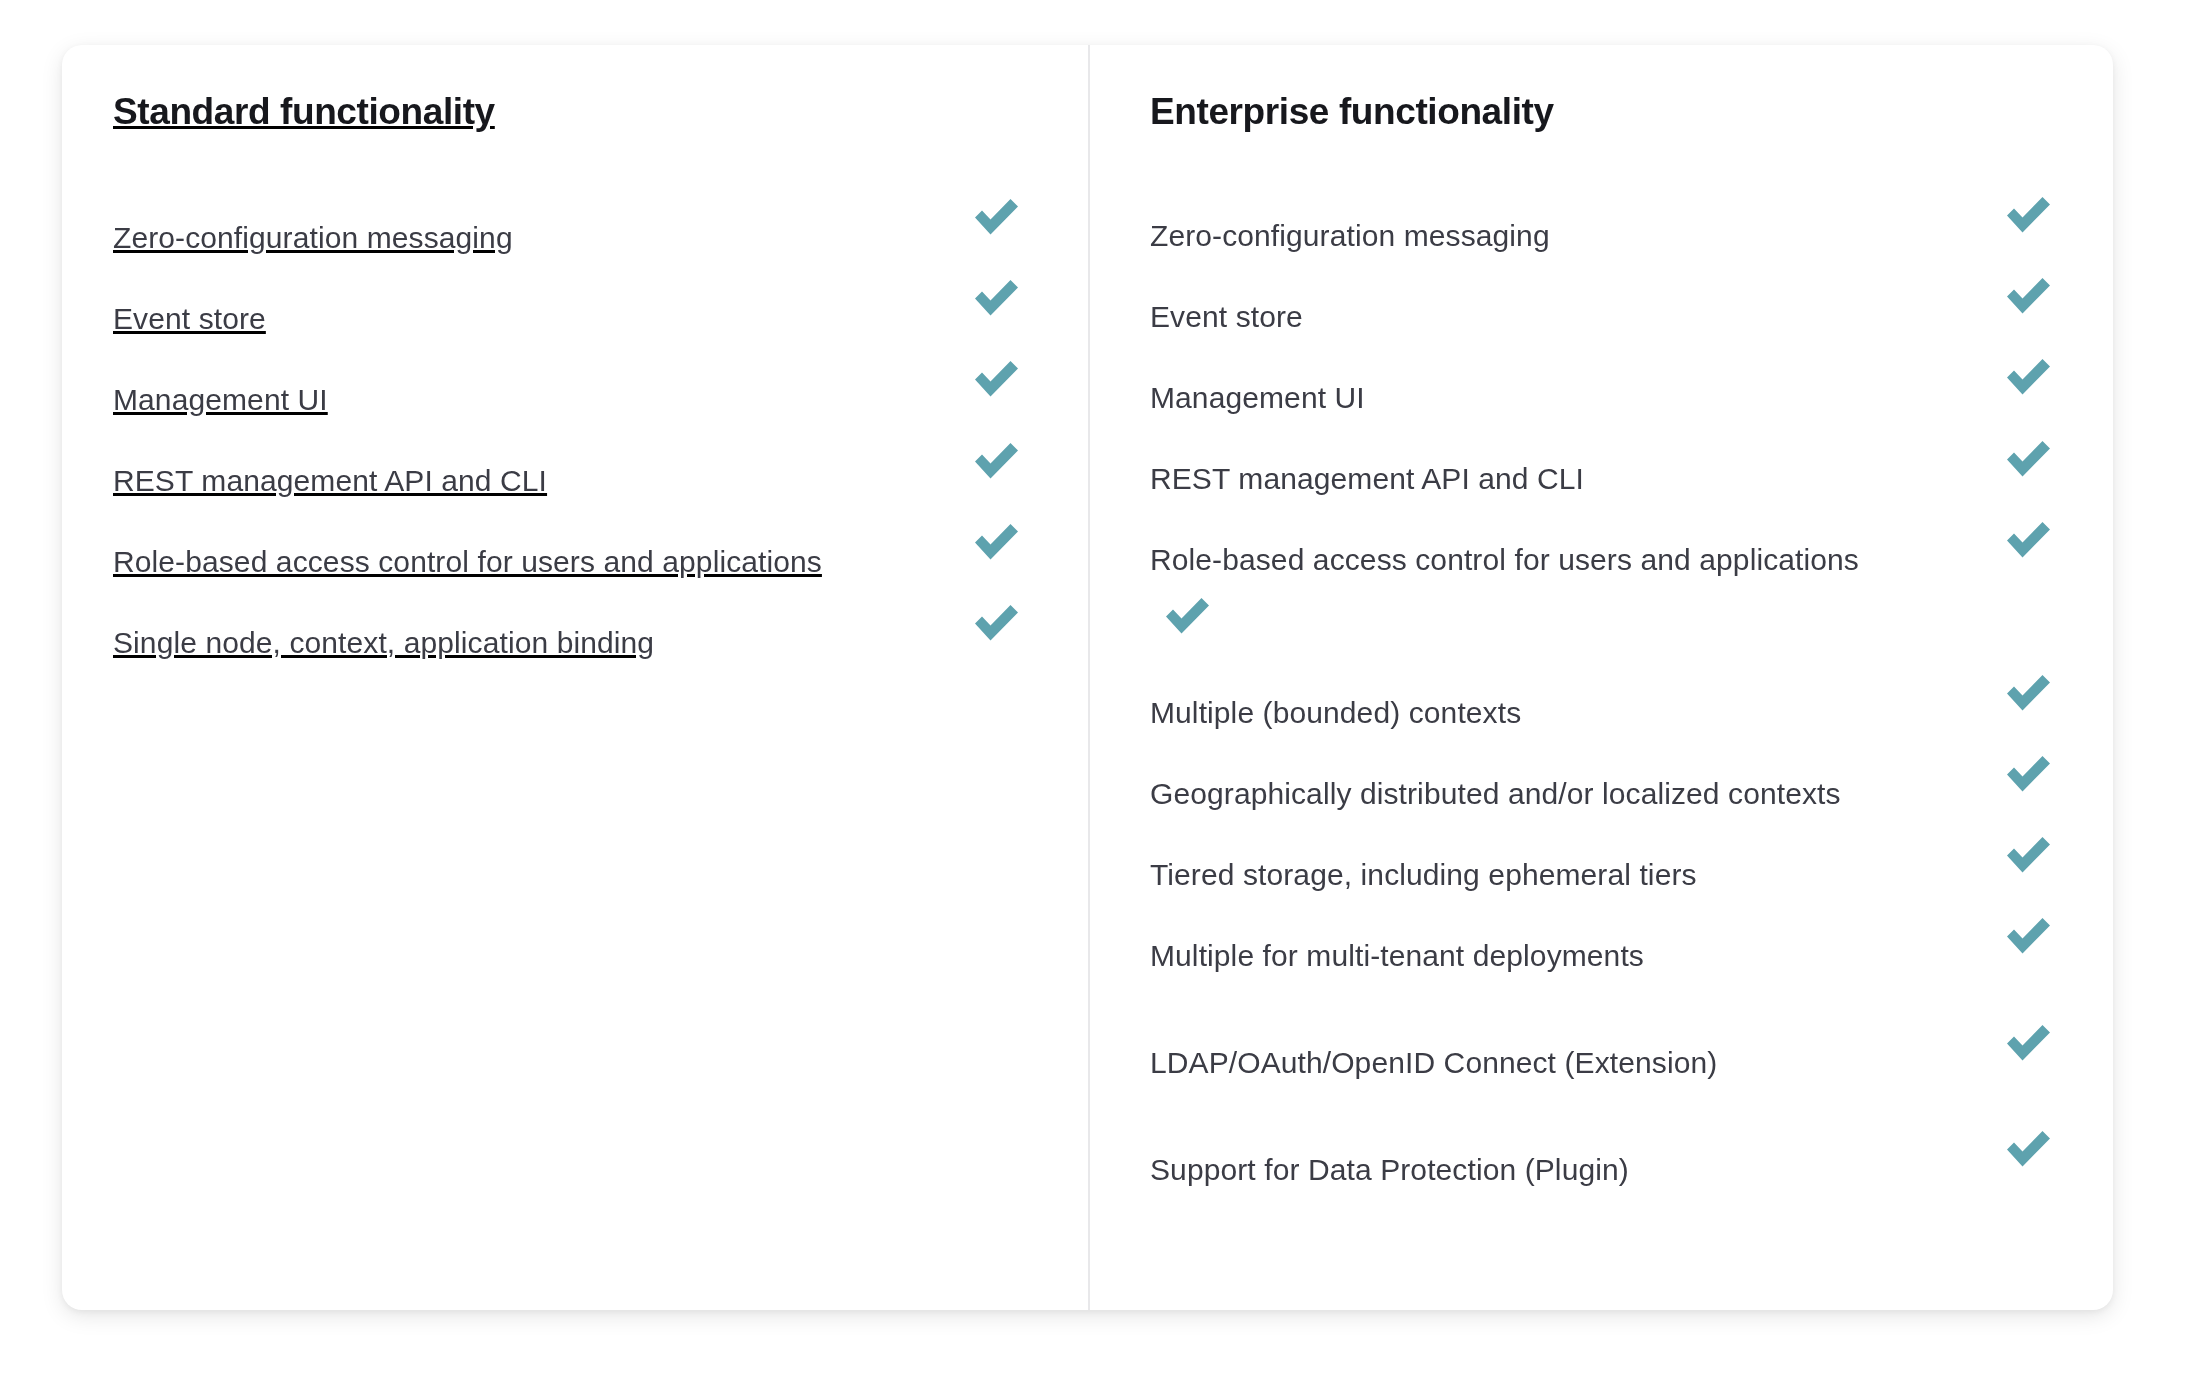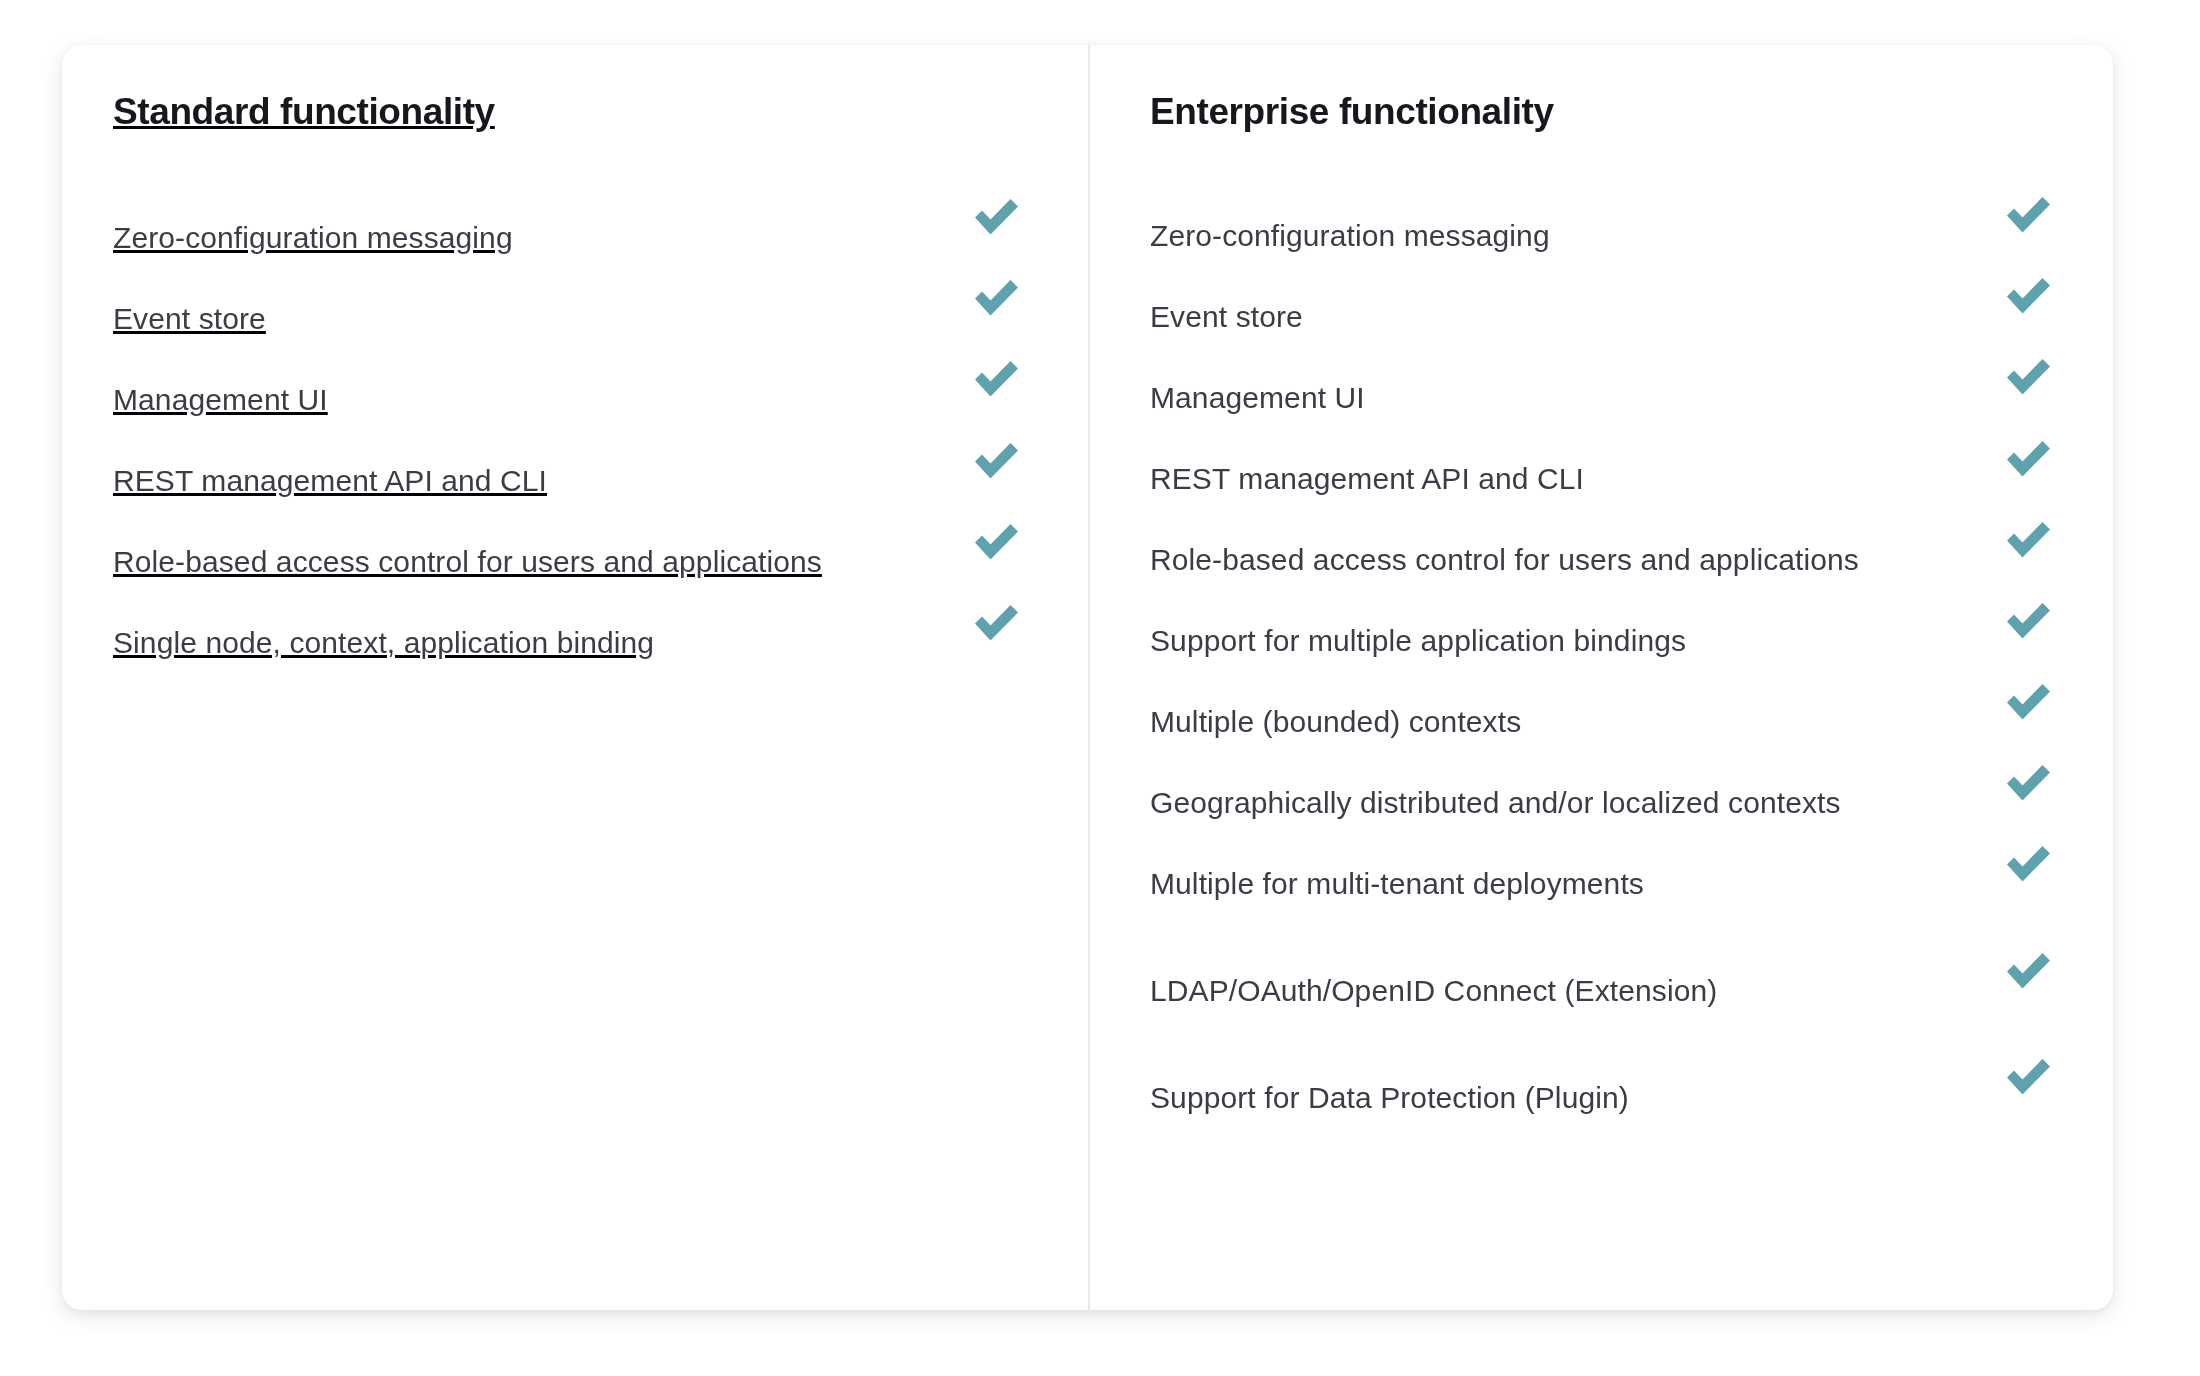--- a/index.html
+++ b/index.html
@@ -213,37 +213,44 @@
           </li>
           <li class="feature-row">
             <div class="feature-label">Role-based access control for users and applications</div>
             <div class="check-cell">
               <svg class="check-icon" viewBox="0 0 54 54">
                 <path d="M6 27.5 L13 20.5 L21.5 29.5 L41.5 9 L49 16.5 L21.5 44.5 Z" fill="#5ea2ae"></path>
               </svg>
             </div>
           </li>
           <li class="feature-row">
-            <div class="feature-label">Support for multiple application bindings</div>
             <div class="check-cell">
               <svg class="check-icon" viewBox="0 0 54 54">
                 <path d="M6 27.5 L13 20.5 L21.5 29.5 L41.5 9 L49 16.5 L21.5 44.5 Z" fill="#5ea2ae"></path>
               </svg>
             </div>
           </li>
           <li class="feature-row">
             <div class="feature-label">Multiple (bounded) contexts</div>
             <div class="check-cell">
               <svg class="check-icon" viewBox="0 0 54 54">
                 <path d="M6 27.5 L13 20.5 L21.5 29.5 L41.5 9 L49 16.5 L21.5 44.5 Z" fill="#5ea2ae"></path>
               </svg>
             </div>
           </li>
           <li class="feature-row">
             <div class="feature-label">Geographically distributed and/or localized contexts</div>
+            <div class="check-cell">
+              <svg class="check-icon" viewBox="0 0 54 54">
+                <path d="M6 27.5 L13 20.5 L21.5 29.5 L41.5 9 L49 16.5 L21.5 44.5 Z" fill="#5ea2ae"></path>
+              </svg>
+            </div>
+          </li>
+          <li class="feature-row">
+            <div class="feature-label">Tiered storage, including ephemeral tiers</div>
             <div class="check-cell">
               <svg class="check-icon" viewBox="0 0 54 54">
                 <path d="M6 27.5 L13 20.5 L21.5 29.5 L41.5 9 L49 16.5 L21.5 44.5 Z" fill="#5ea2ae"></path>
               </svg>
             </div>
           </li>
           <li class="feature-row">
             <div class="feature-label">Multiple for multi-tenant deployments</div>
             <div class="check-cell">
               <svg class="check-icon" viewBox="0 0 54 54">

